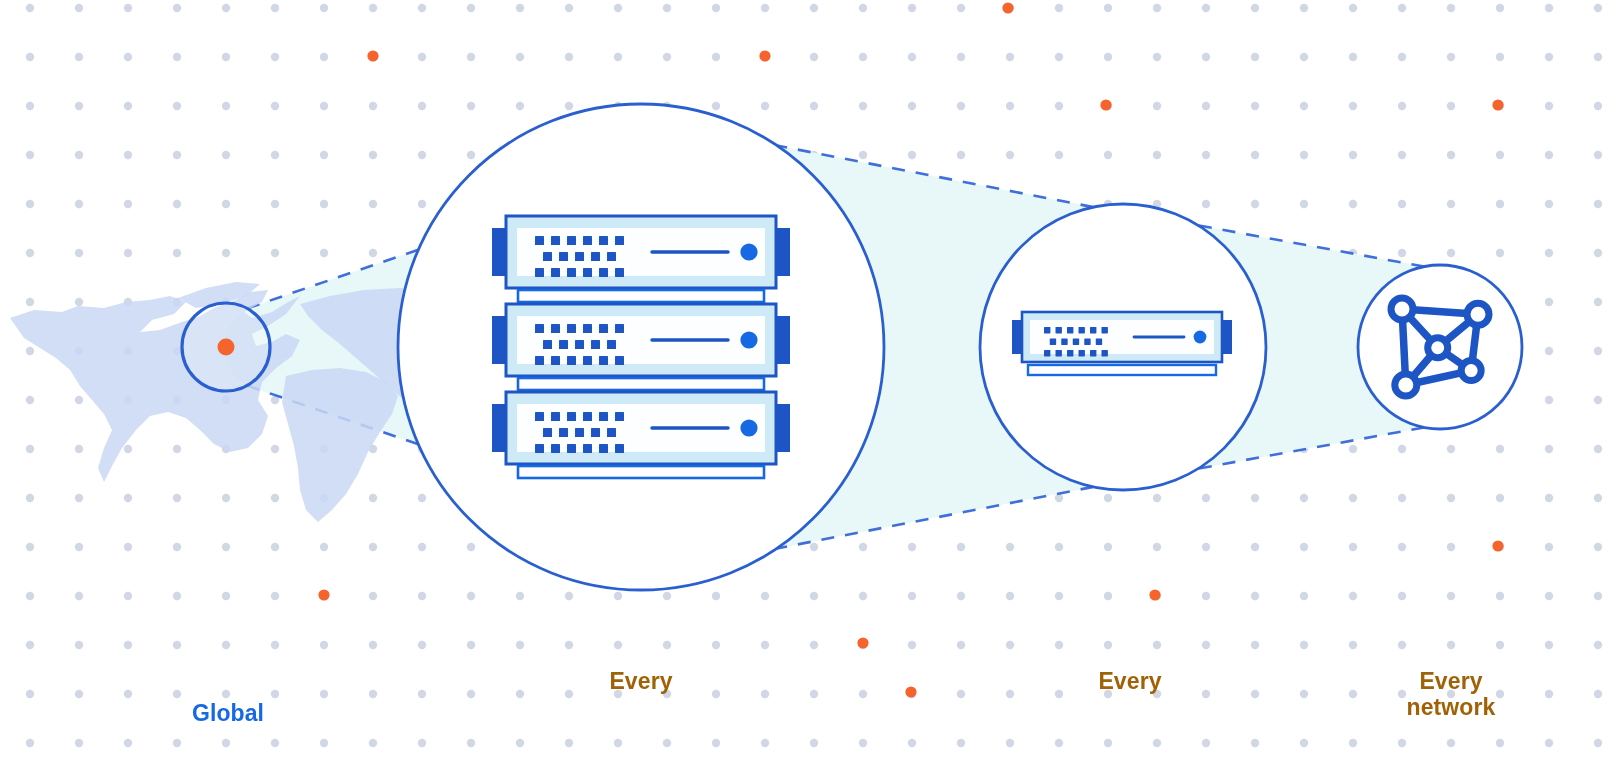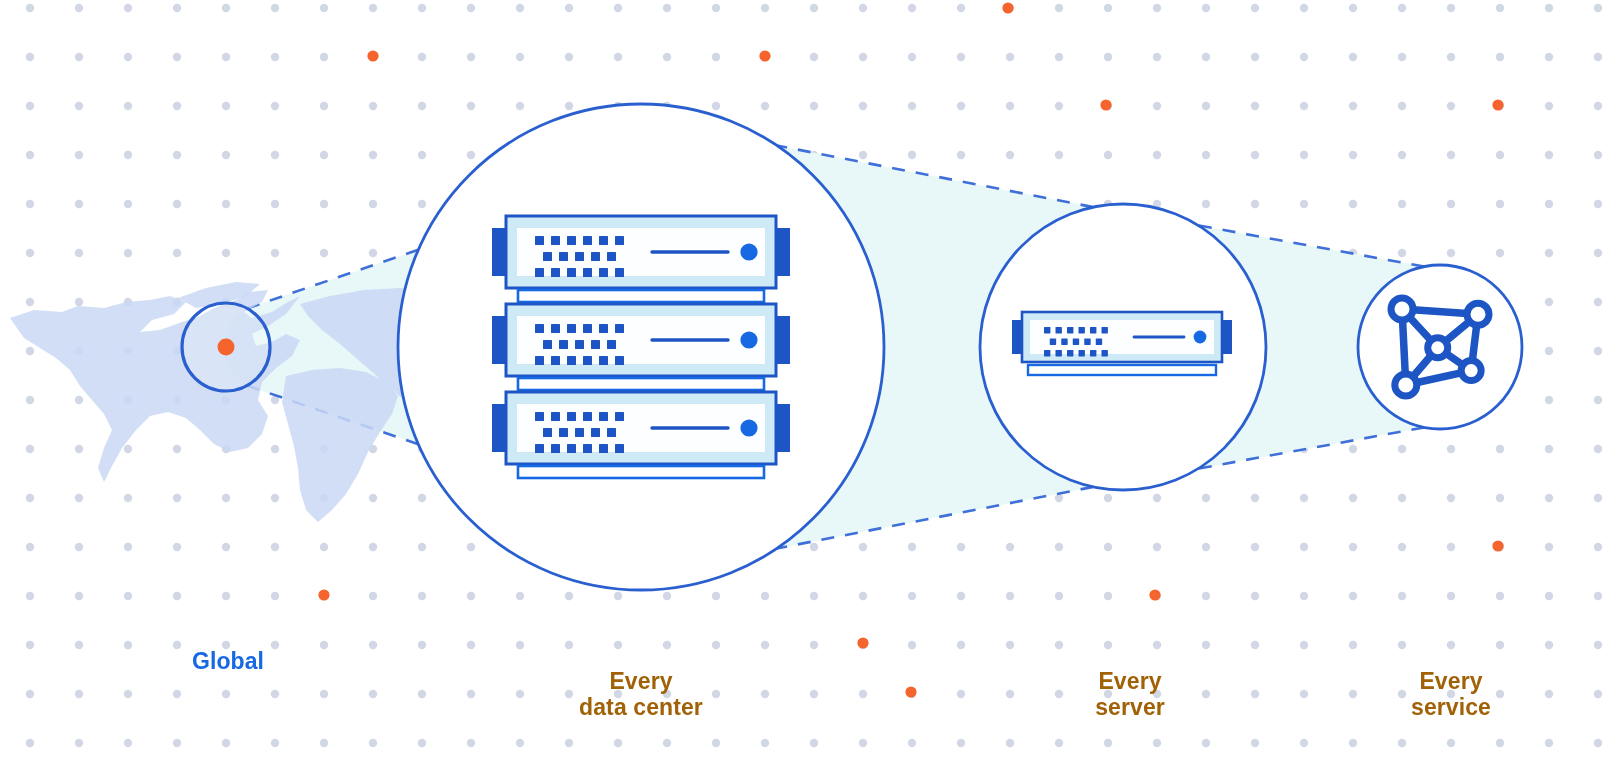--- a/index.html
+++ b/index.html
@@ -753,18 +753,18 @@
         <line x1="1471.16" y1="370.56" x2="1437.72" y2="347.76" stroke="#1d55c4" stroke-width="7.5" stroke-linecap="round"></line>
         <circle cx="1402" cy="309" r="11" fill="#ffffff" stroke="#1d55c4" stroke-width="7"></circle>
         <circle cx="1478" cy="314.32" r="11" fill="#ffffff" stroke="#1d55c4" stroke-width="7"></circle>
         <circle cx="1405.8" cy="385" r="11" fill="#ffffff" stroke="#1d55c4" stroke-width="7"></circle>
         <circle cx="1471.16" cy="370.56" r="10" fill="#ffffff" stroke="#1d55c4" stroke-width="7"></circle>
         <circle cx="1437.72" cy="347.76" r="10" fill="#ffffff" stroke="#1d55c4" stroke-width="7"></circle>
       </g>
   </svg>
 
   <div class="labels" id="labels">
-      <div class="label accent" style="left: 68px; top: 648px; width: 320px;"><div>Global</div></div>
-      <div class="label" style="left: 481px; top: 668px; width: 320px;"><div>Every</div><div>data center</div></div>
-      <div class="label" style="left: 970px; top: 668px; width: 320px;"><div>Every</div><div>server</div></div>
-      <div class="label" style="left: 1291px; top: 668px; width: 320px;"><div>Every</div><div>service</div></div>
+      <div class="label accent" style="left: 68px; top: 700px; width: 320px;"><div>Global</div></div>
+      <div class="label" style="left: 481px; top: 668px; width: 320px;"><div>Every</div></div>
+      <div class="label" style="left: 970px; top: 668px; width: 320px;"><div>Every</div></div>
+      <div class="label" style="left: 1291px; top: 668px; width: 320px;"><div>Every</div><div>network</div></div>
     </div>
 </div>
 
 </body></html>

